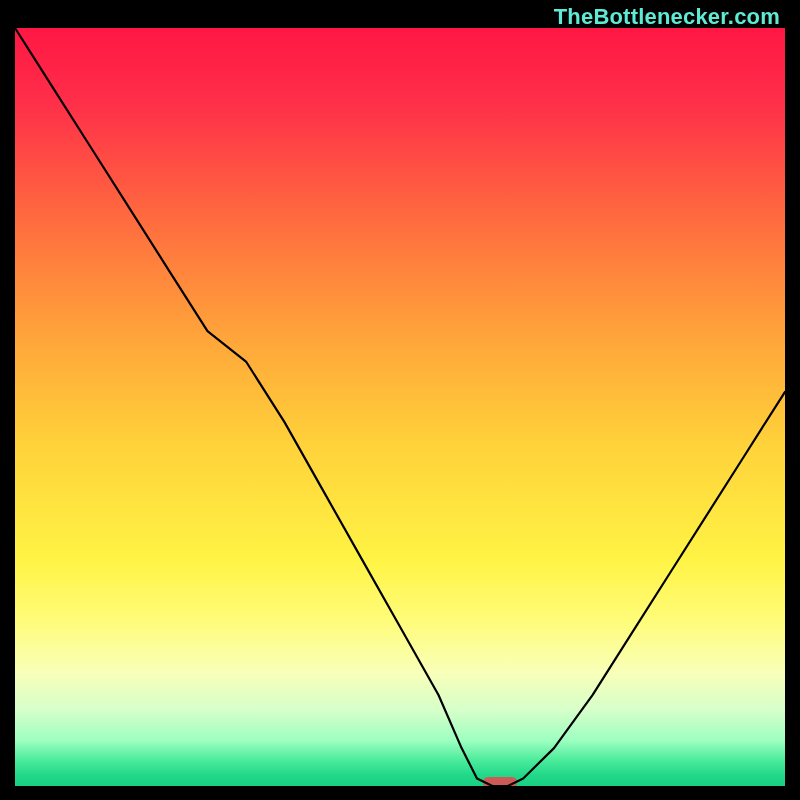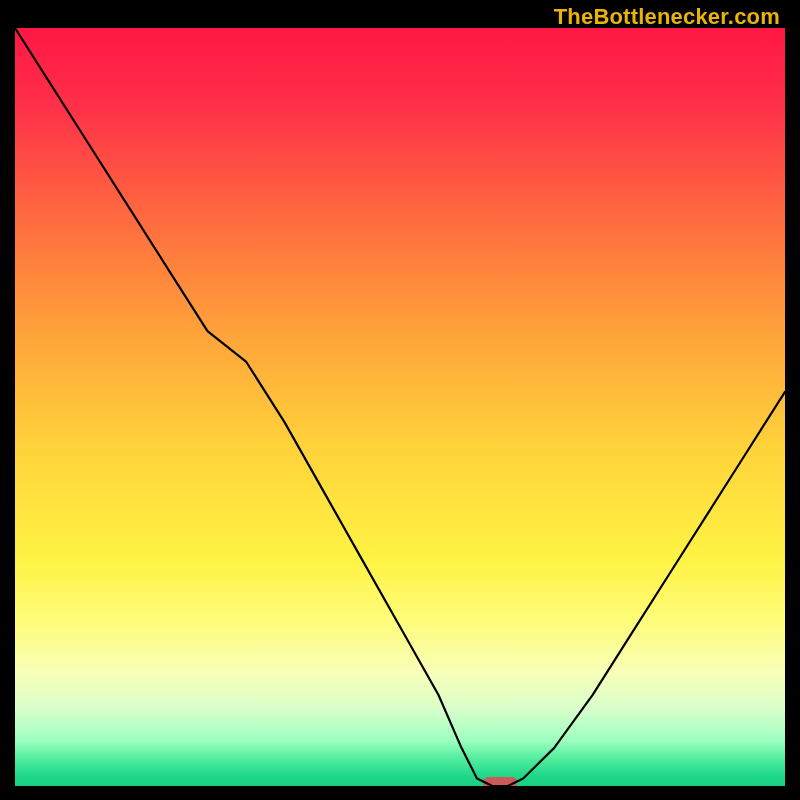--- a/index.html
+++ b/index.html
@@ -16,21 +16,21 @@
     width: 800px;
     height: 800px;
     background: #000000;
   }
   .watermark {
     position: absolute;
     top: 4px;
     right: 20px;
     font-size: 22px;
     font-weight: 600;
-    color: #eab308;
+    color: #5eead4;
     letter-spacing: 0.2px;
   }
   svg.chart {
     position: absolute;
     left: 15px;
     top: 28px;
     width: 770px;
     height: 758px;
   }
   .marker {

